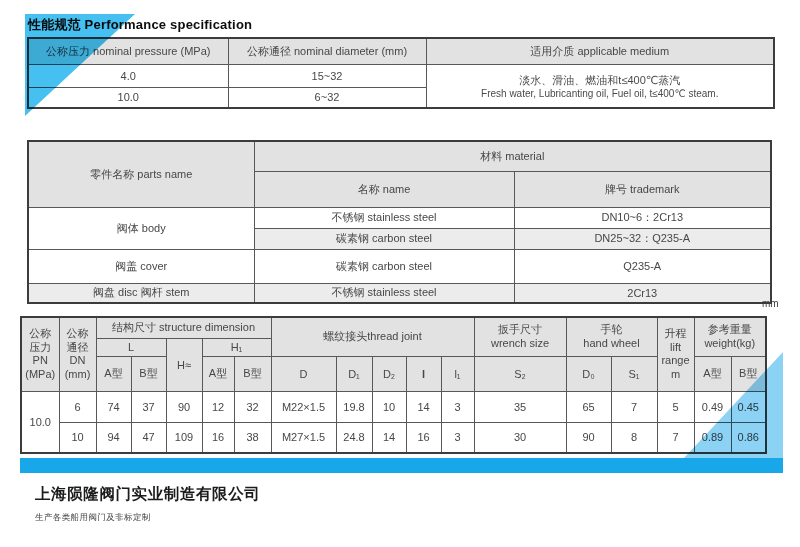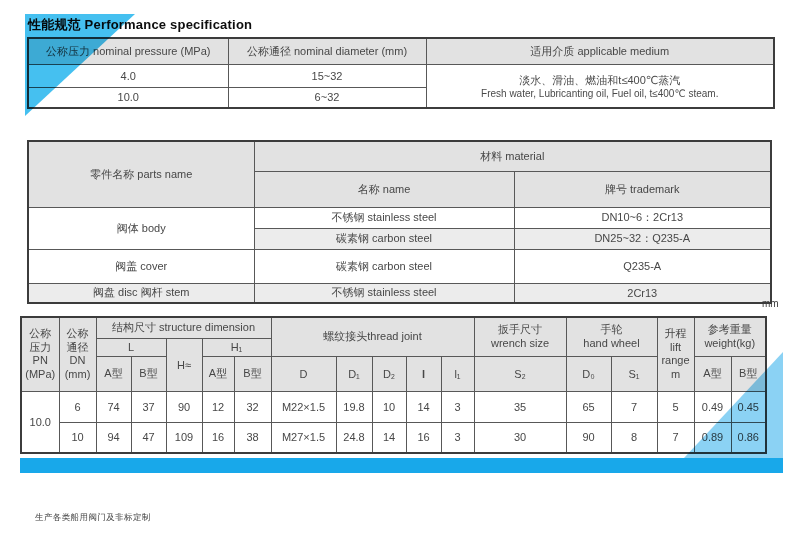--- a/index.html
+++ b/index.html
@@ -211,15 +211,16 @@
         <td>0.89</td>
         <td>0.86</td>
       </tr>
     </tbody>
   </table>
 
   <div class="abs tri tri-tl"></div>
   <div class="abs tri tri-br"></div>
   <div class="abs bar"></div>
 
+  <div class="abs company" style="left:35px;top:484px;">上海陨隆阀门实业制造有限公司</div>
   <div class="abs tagline" style="left:35px;top:512px;">生产各类船用阀门及非标定制</div>
 
 </div>
 
 </body></html>

